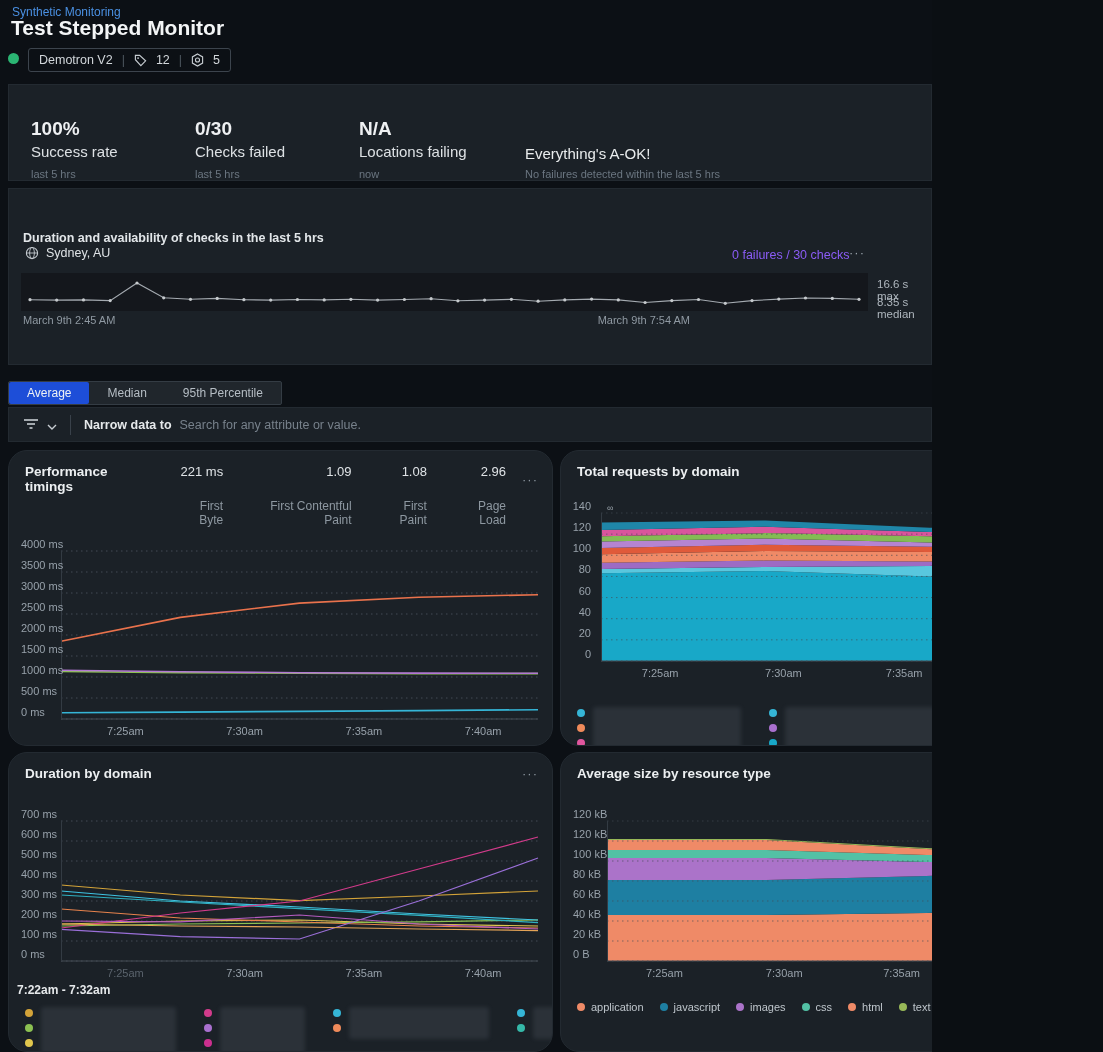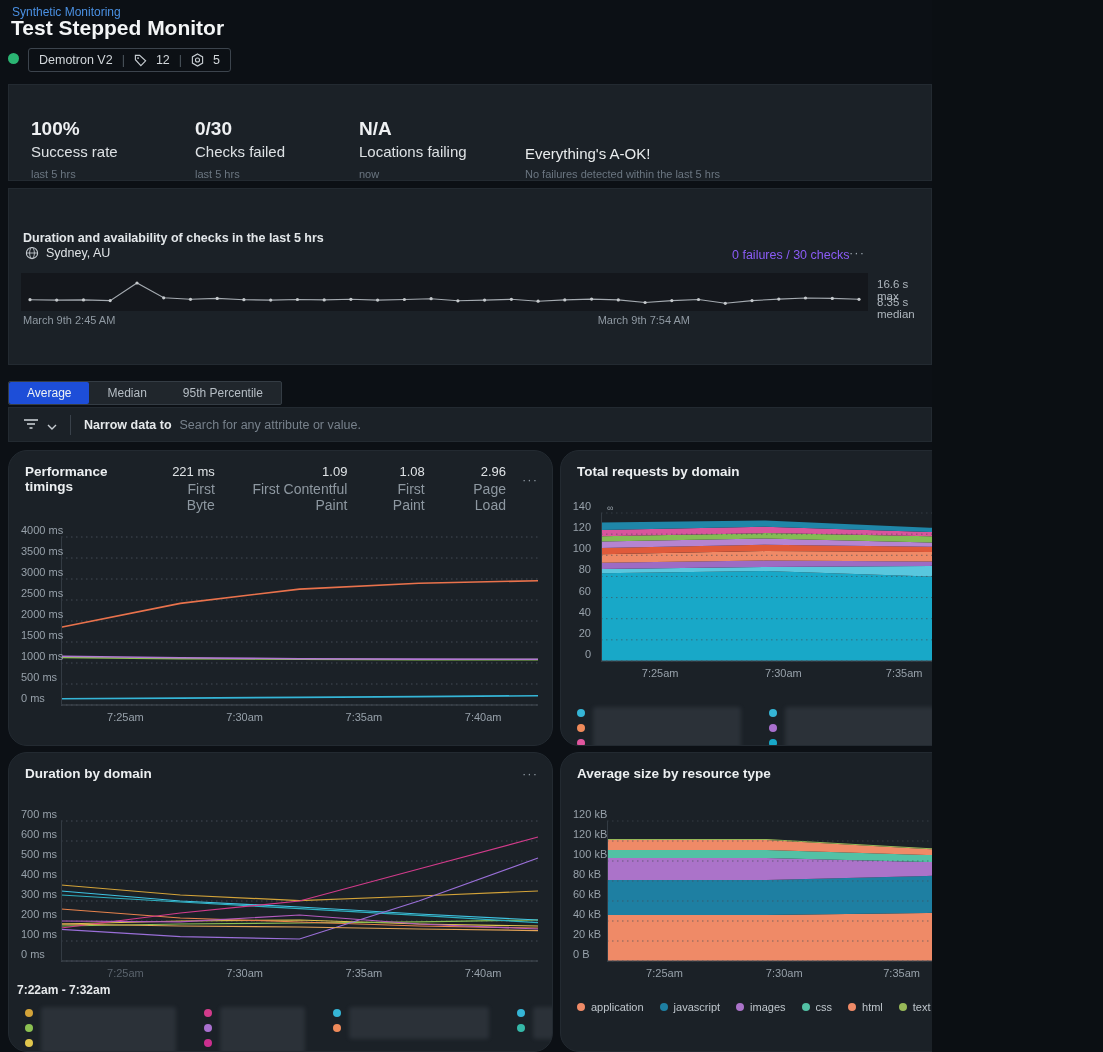--- a/index.html
+++ b/index.html
@@ -64,21 +64,21 @@
   #p-tot  { top:450px; left:560px; width:543px; height:296px; }
   #p-dur  { top:752px; left:8px;   width:545px; height:300px; }
   #p-avg  { top:752px; left:560px; width:543px; height:300px; }
 
   .phead { display:flex; align-items:flex-start; padding:13px 14px 0 16px; }
   .ptitle { font-size:13.5px; font-weight:bold; color:#eceff1; }
   .pmenu { margin-left:auto; color:#8e98a1; font-size:13px; letter-spacing:1px; cursor:pointer; }
   .hstats { margin-left:auto; display:flex; }
   .hstat { text-align:right; margin-left:26px; }
   .hstat .v { font-size:13px; color:#dfe3e6; }
-  .hstat .l { font-size:14px; color:#8e98a1; margin-top:2px; }
+  .hstat .l { font-size:12px; color:#8e98a1; margin-top:20px; }
   .hmenu { margin-left:16px; color:#8e98a1; font-size:13px; letter-spacing:1px; padding-top:8px; cursor:pointer; }
 
   .chart-host { position:relative; }
   #p-perf .chart-host { margin:24px 8px 0 0; }
   #p-tot  .chart-host { margin:34px 4px 0 0; }
   #p-dur  .chart-host { margin:40px 8px 0 0; }
   #p-avg  .chart-host { margin:40px 8px 0 0; }
 
   .ylab { position:absolute; left:12px; font-size:11px; color:#97a1aa; white-space:nowrap; }
   .ylab.right { text-align:right; left:4px; }

